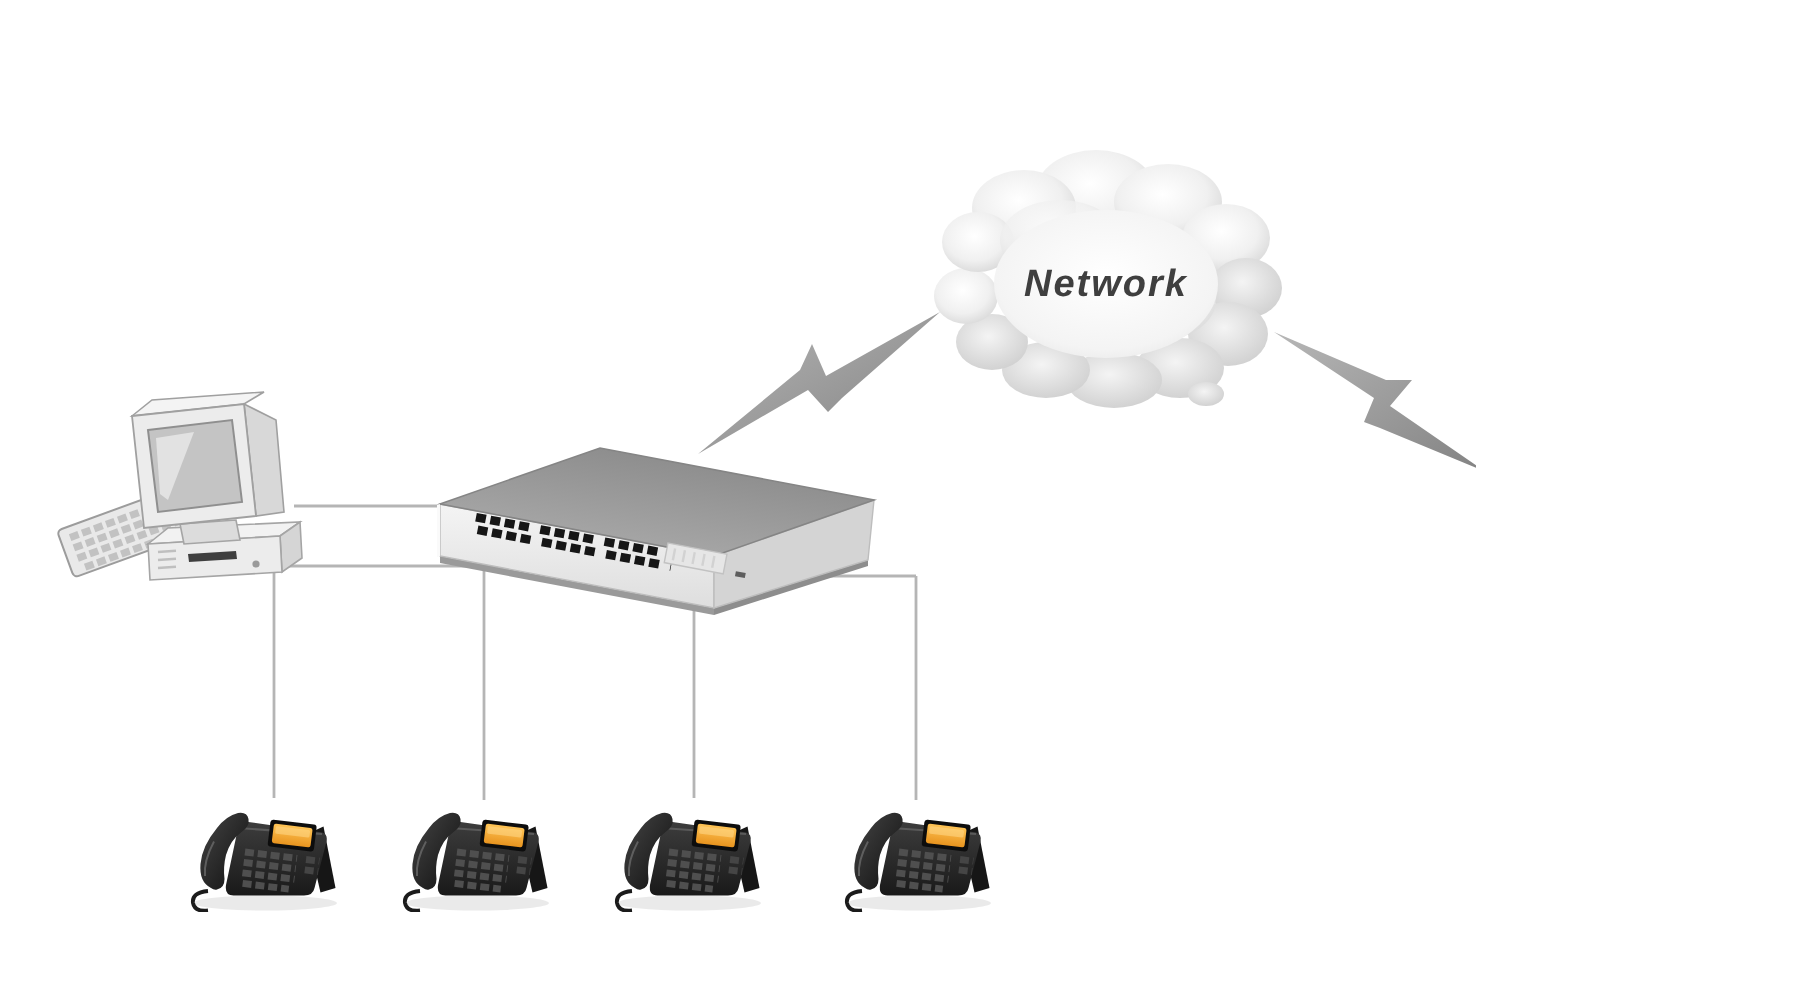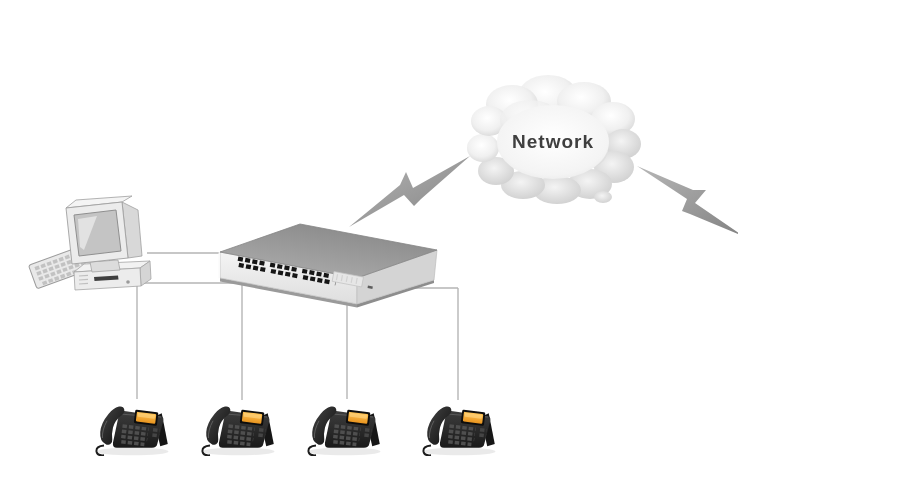--- a/index.html
+++ b/index.html
@@ -1,18 +1,19 @@
 <!DOCTYPE html>
 <html><head>
 <meta charset="utf-8">
 <style>
   html,body{margin:0;padding:0;background:#ffffff;}
   .stage{
     position:relative;width:738px;height:494px;background:#ffffff;overflow:hidden;
     font-family:"Liberation Sans",sans-serif;
+    font-style:italic;
   }
   .stage svg{position:absolute;left:0;top:0;}
   .cloud-label{
     font-family:"Liberation Sans","DejaVu Sans",sans-serif;
     font-weight:bold;font-size:19px;letter-spacing:1px;fill:#3f3f3f;
   }
 </style>
 </head>
 <body>
 

